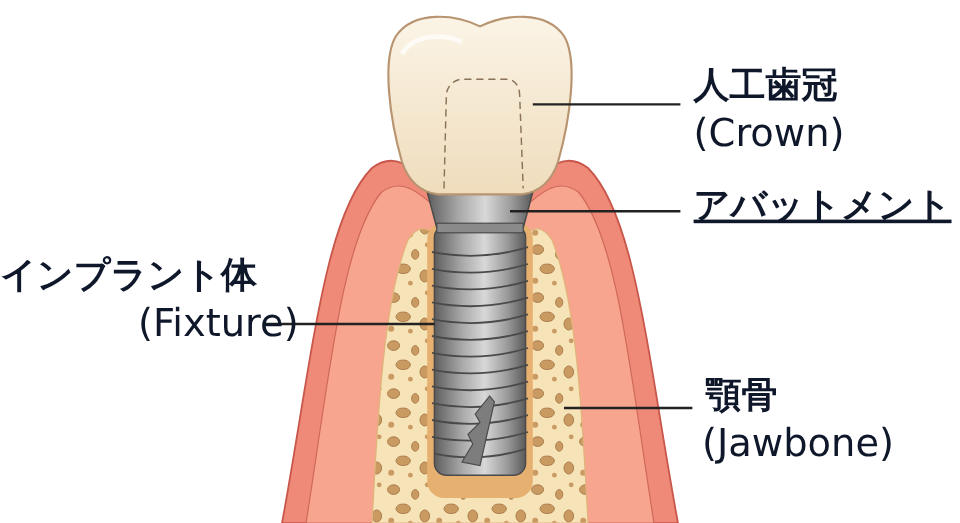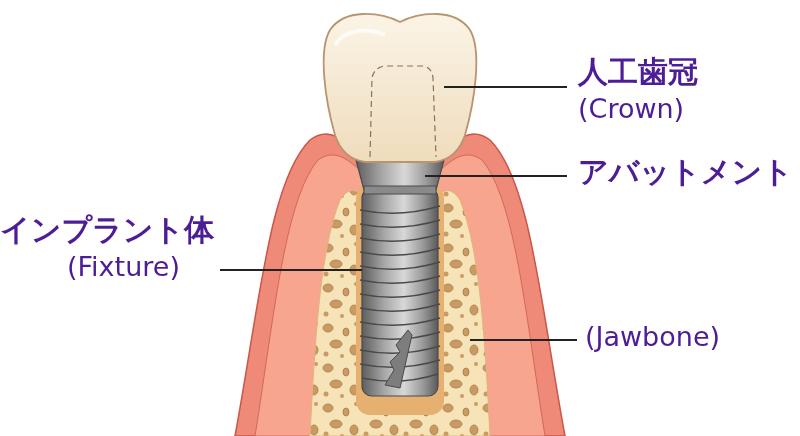--- a/index.html
+++ b/index.html
@@ -1,24 +1,24 @@
 <!DOCTYPE html>
 <html><head>
 <meta charset="utf-8">
 <style>
   html, body { margin: 0; padding: 0; background: #ffffff; }
   body { width: 800px; height: 436px; position: relative; overflow: hidden; font-family: "DejaVu Sans", sans-serif; }
   svg.illus { position: absolute; left: 0; top: 0; width: 800px; height: 436px; }
-  .label { position: absolute; color: #4c1d95; line-height: 1; white-space: nowrap; }
+  .label { position: absolute; color: #0f172a; line-height: 1; white-space: nowrap; }
   .label .jp { display: block; font-size: 30px; font-weight: bold; letter-spacing: 0px; }
-  .label .en { display: block; font-size: 27px; margin-top: 8px; }
+  .label .en { display: block; font-size: 32px; margin-top: 8px; }
   #lbl-crown { left: 578px; top: 57px; }
-  #lbl-abutment { left: 578px; top: 157px; }
+  #lbl-abutment { left: 578px; top: 157px; text-decoration: underline; }
   #lbl-fixture { left: 0px; top: 215px; text-align: left; }
-  #lbl-fixture .en { padding-left: 67px; }
+  #lbl-fixture .en { padding-left: 67px; margin-left: 48px; }
   #lbl-jawbone { left: 588px; top: 315px; }
   #lbl-jawbone .en { margin-left: -3px; text-align: right; }
 </style>
 </head>
 <body>
 
 <svg class="illus" viewBox="0 0 800 436" xmlns="http://www.w3.org/2000/svg">
   <defs>
     <linearGradient id="metal" x1="0" x2="1" y1="0" y2="0">
       <stop offset="0" stop-color="#5e5e5e"></stop>
@@ -90,14 +90,15 @@
   <span class="en">(Crown)</span>
 </div>
 <div class="label" id="lbl-abutment">
   <span class="jp">アバットメント</span>
 </div>
 <div class="label" id="lbl-fixture">
   <span class="jp">インプラント体</span>
   <span class="en">(Fixture)</span>
 </div>
 <div class="label" id="lbl-jawbone">
+  <span class="jp">顎骨</span>
   <span class="en">(Jawbone)</span>
 </div>
 
 </body></html>

